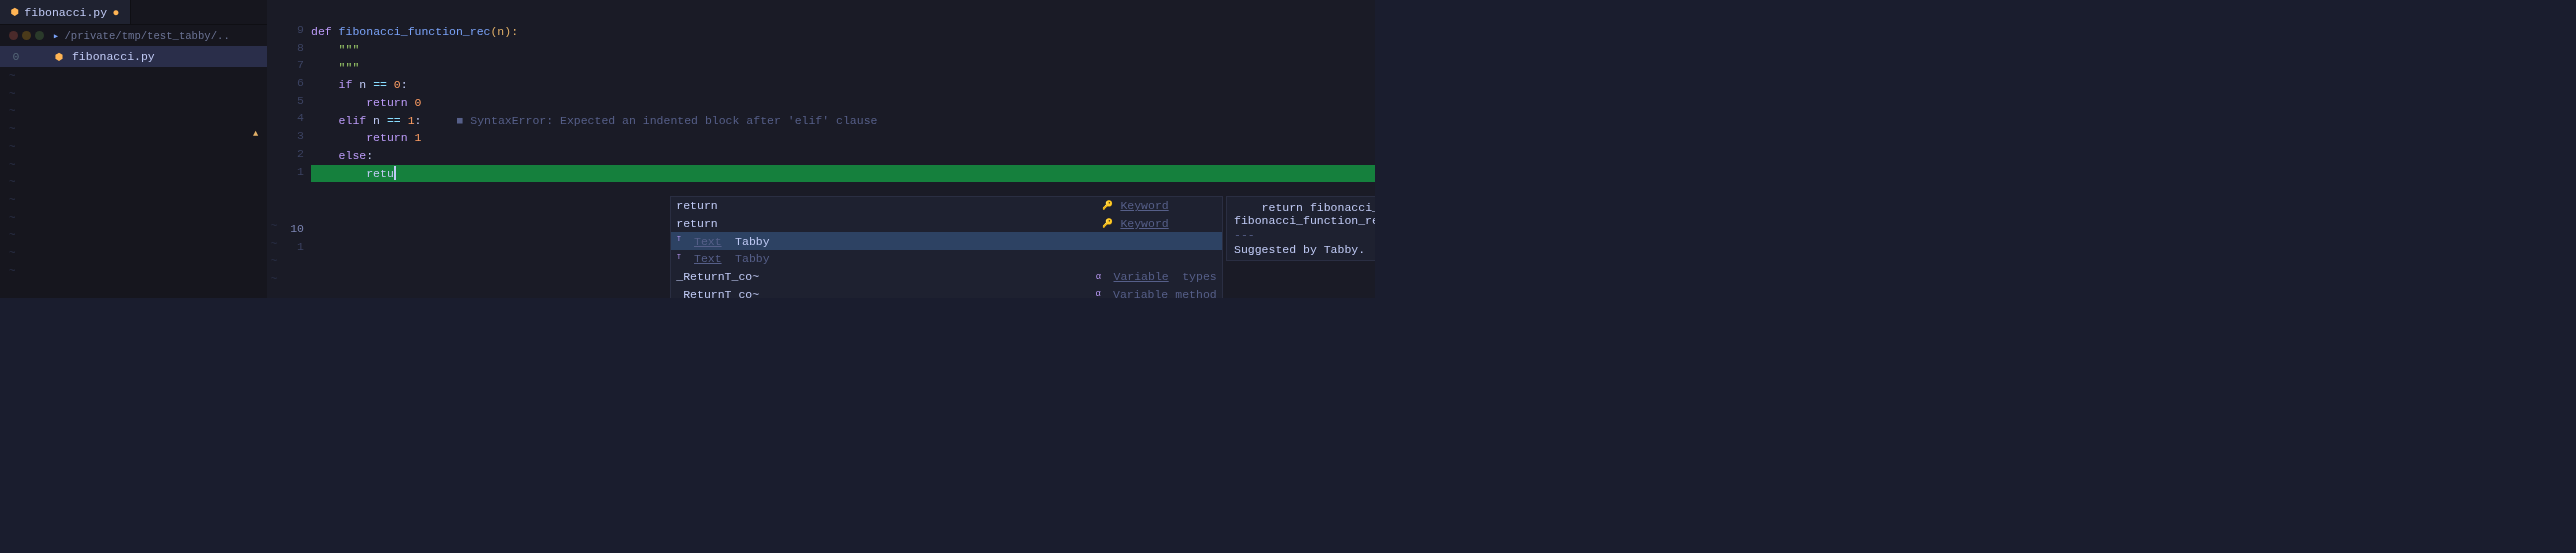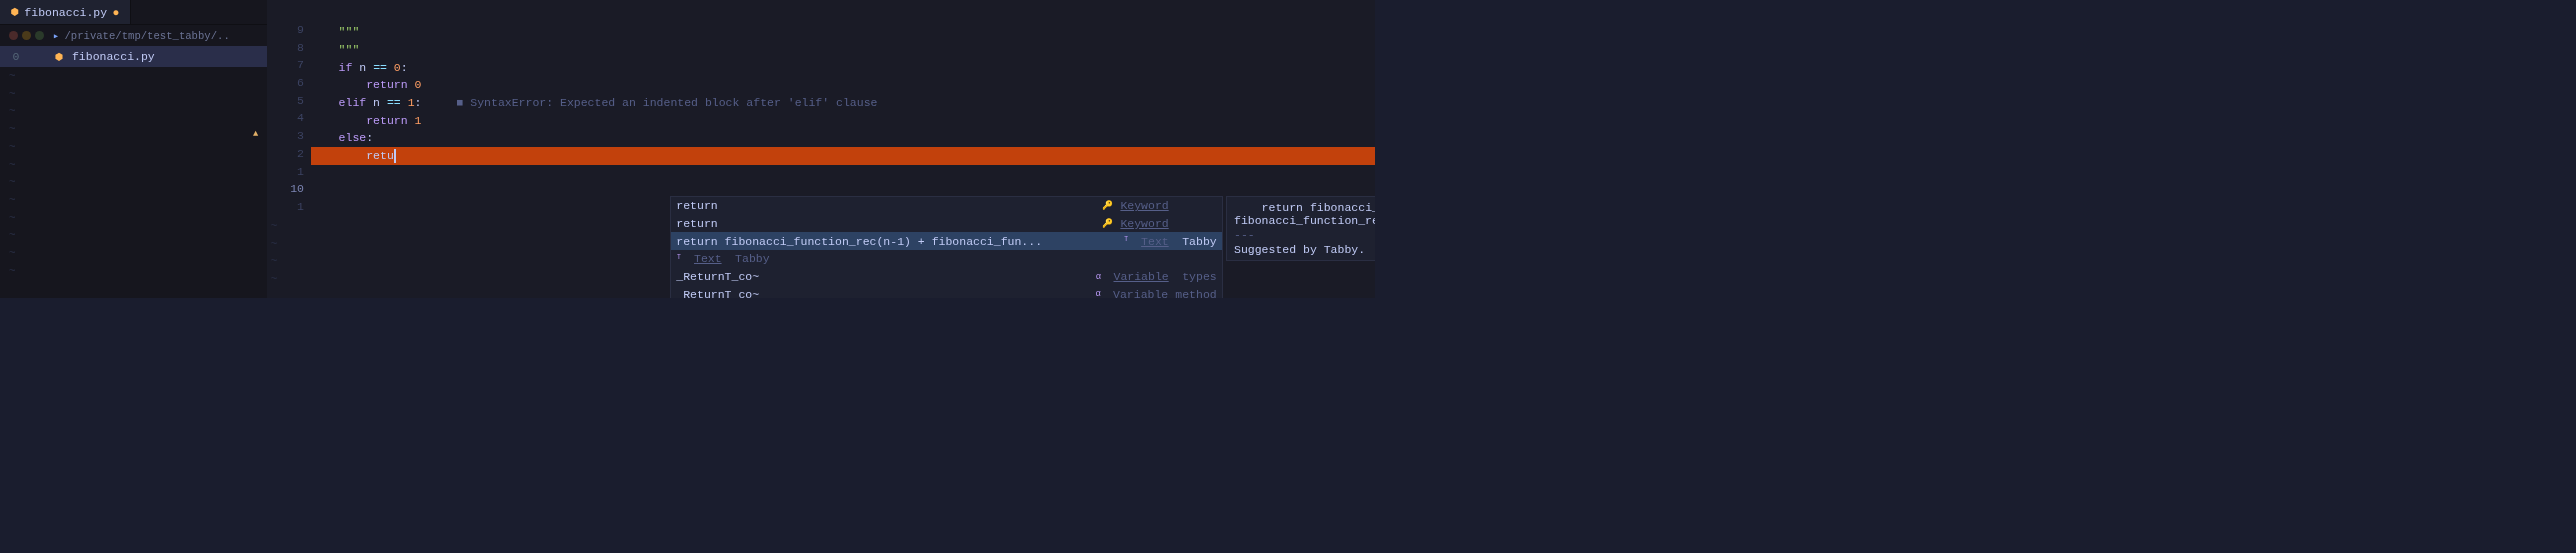--- a/index.html
+++ b/index.html
@@ -137,41 +137,41 @@
   top: 23px;
 }
 .gutter-inner { position: relative; }
 .lnum {
   height: 17.7px;
   text-align: right;
   color: #3b4261;
   padding-right: 7px;
   font-size: 11.5px;
 }
-.lnum.cur { color: #7c85b3; }
+.lnum.cur { color: #7c85b3; margin-top: 40px; }
 .warn-ico {
   position: absolute;
   left: -14px;
   color: #e0af68;
   font-size: 8.8px;
 }
 .code-area {
   position: absolute;
   left: 44px;
   top: 23px;
   right: 0;
 }
 .cline {
   height: 17.7px;
   white-space: pre;
   font-size: 11.5px;
   display: flex;
   align-items: center;
 }
-.cline.cursor-line { background: #c2410c; }
+.cline.cursor-line { background: #15803d; }
 .tok-kw { color: #bb9af7; }
 .tok-fn { color: #7aa2f7; }
 .tok-pr { color: #e0af68; }
 .tok-str { color: #9ece6a; }
 .tok-num { color: #ff9e64; }
 .tok-pl { color: #c0caf5; }
 .tok-op { color: #89ddff; }
 .cursor {
   display: inline-block;
   width: 1.8px;
@@ -349,20 +349,21 @@
           <span class="warn-ico">▲</span>
           <span>3</span>
         </div>
         <div class="lnum">2</div>
         <div class="lnum">1</div>
         <div class="lnum cur">10</div>
         <div class="lnum">1</div>
       </div>
     </div>
     <div class="code-area">
+      <div class="cline"><span class="tok-kw">def</span><span class="tok-fn"> fibonacci_function_rec</span><span class="tok-pr">(n):</span></div>
       <div class="cline"><span class="tok-str">    """</span></div>
       <div class="cline"><span class="tok-str">    """</span></div>
       <div class="cline"><span class="tok-pl">    </span><span class="tok-kw">if</span><span class="tok-pl"> n </span><span class="tok-op">==</span><span class="tok-num"> 0</span><span class="tok-pl">:</span></div>
       <div class="cline"><span class="tok-pl">        </span><span class="tok-kw">return</span><span class="tok-num"> 0</span></div>
       <div class="cline"><span class="tok-pl">    </span><span class="tok-kw">elif</span><span class="tok-pl"> n </span><span class="tok-op">==</span><span class="tok-num"> 1</span><span class="tok-pl">:</span><span class="diag-inline"><span class="diag-dot">■</span> <span>SyntaxError: Expected an indented block after 'elif' clause</span></span></div>
       <div class="cline"><span class="tok-pl">        </span><span class="tok-kw">return</span><span class="tok-num"> 1</span></div>
       <div class="cline"><span class="tok-pl">    </span><span class="tok-kw">else</span><span class="tok-pl">:</span></div>
       <div class="cline cursor-line"><span class="tok-pl">        </span><span class="tok-pl">retu</span><span class="cursor"></span></div>
       <div class="cline"></div>
     </div>
@@ -379,21 +380,20 @@
         </div>
         <div class="comp-row">
           <span class="comp-txt">return</span>
           <span style="display: flex; align-items: center;">
             <span class="comp-ico">🔑</span>
             <span class="comp-kind">Keyword</span>
             <span class="comp-src"></span>
           </span>
         </div>
         <div class="comp-row sel">
-          <span class="comp-txt">return fibonacci_function_rec(n-1) + fibonacci_fun...</span>
           <span style="display: flex; align-items: center;">
             <span class="comp-ico">ᵀ</span>
             <span class="comp-kind">Text</span>
             <span class="comp-src">Tabby</span>
           </span>
         </div>
         <div class="comp-row">
           <span style="display: flex; align-items: center;">
             <span class="comp-ico">ᵀ</span>
             <span class="comp-kind">Text</span>

